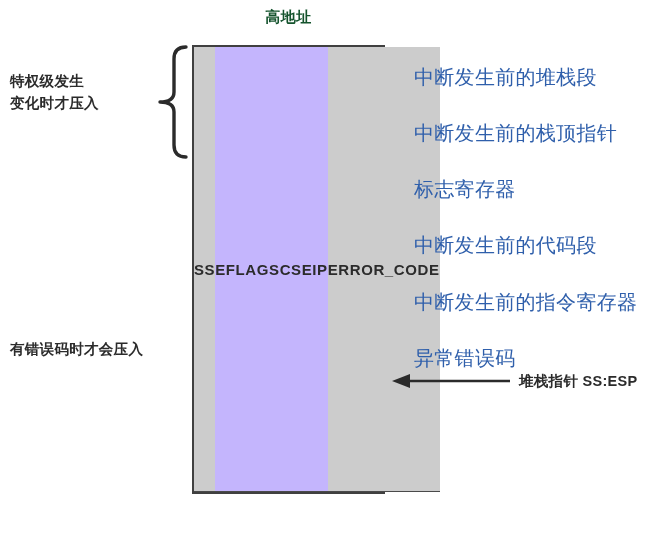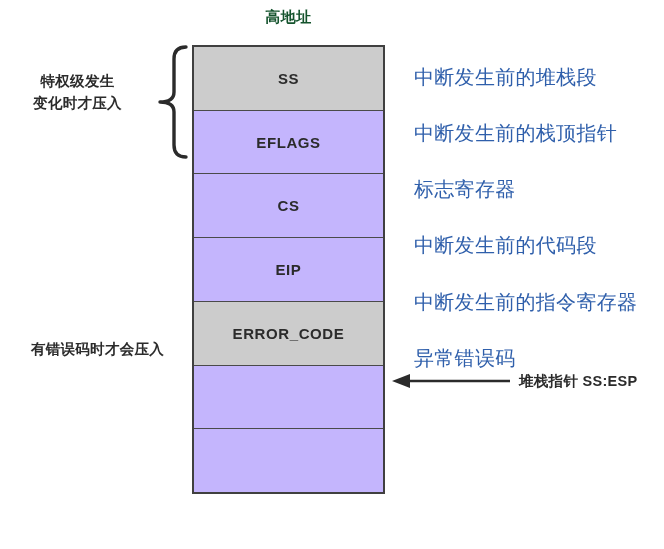--- a/index.html
+++ b/index.html
@@ -40,21 +40,20 @@
   
   #stack-box {
     position: absolute;
     left: 192px;
     top: 45px;
     width: 193px;
     height: 449px;
     box-sizing: border-box;
     border: 2px solid #404040;
     display: flex;
-    flex-direction: column;
     background: #efeee8;
   }
   .stack-row {
     flex: 1 1 0;
     box-sizing: border-box;
     border-bottom: 1.5px solid #4a4a4a;
     display: flex;
     align-items: center;
     justify-content: center;
     position: relative;
@@ -79,21 +78,21 @@
     left: 414px;
     font-size: 20px;
     color: #2f5fab;
     white-space: nowrap;
     letter-spacing: 0.3px;
   }
 
   
   .left-note {
     position: absolute;
-    text-align: center;
+    text-align: left;
     font-size: 14.5px;
     font-weight: bold;
     color: #2b2b2b;
     line-height: 1.55;
     white-space: pre-line;
     letter-spacing: 0.3px;
   }
   #note-privilege {
     left: 10px;
     top: 70px;

